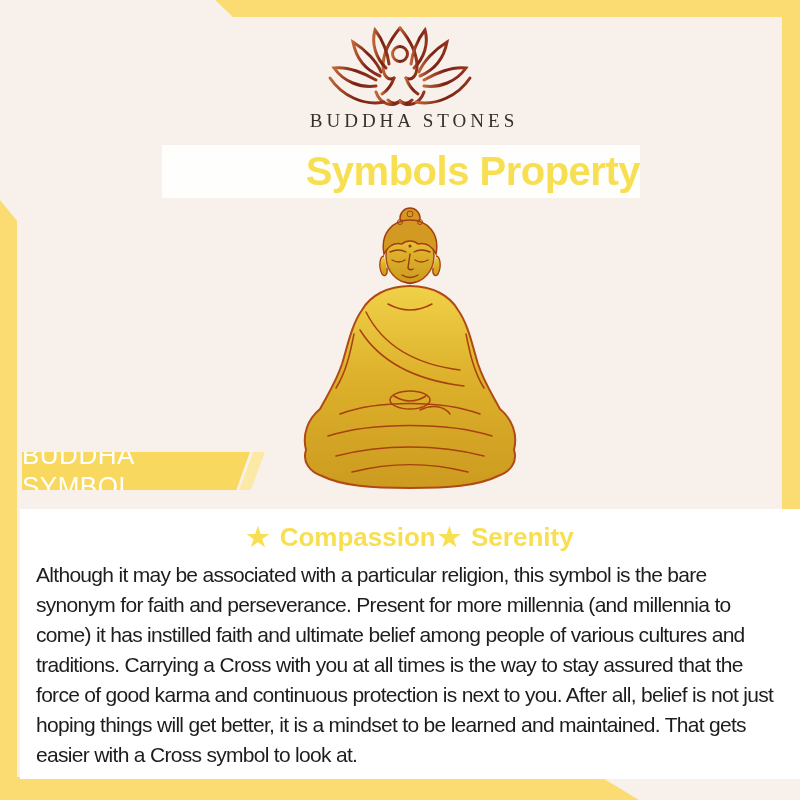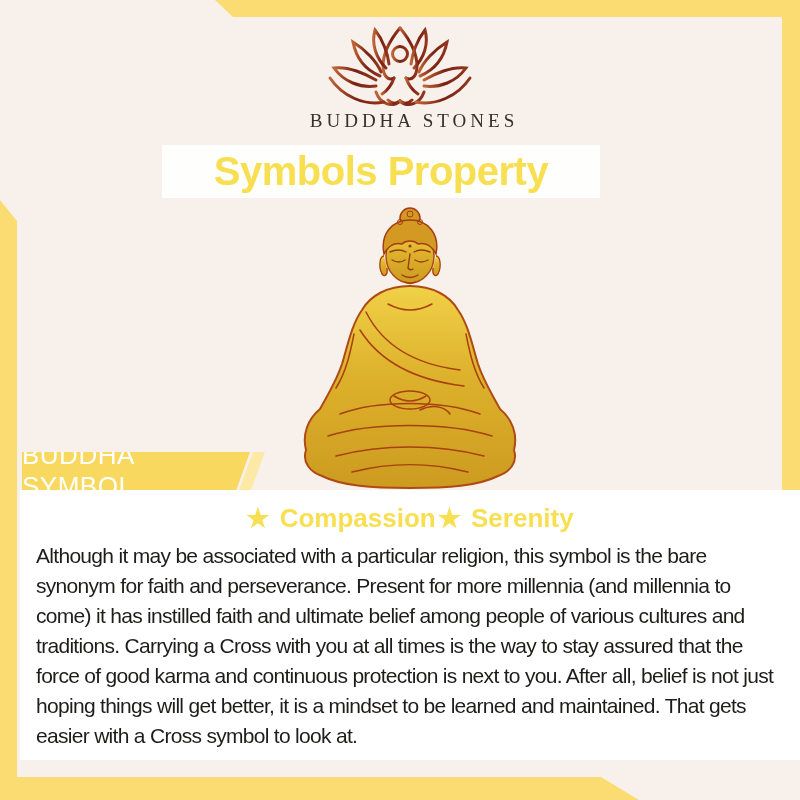--- a/index.html
+++ b/index.html
@@ -13,23 +13,23 @@
 
   .logo-svg { position:absolute; left:318px; top:22px; width:164px; height:86px; }
   .brand {
     position:absolute; left:0; top:110px; width:792px; text-align:center;
     font-family:"Liberation Serif", serif; font-size:19px; letter-spacing:4px;
     color: var(--brand-text, #35302C);
     padding-left: 18px;
   }
 
   .banner {
-    position:absolute; left:162px; top:145px; width:438px; height:53px;
+    position:absolute; left:162px; top:145px; width:478px; height:53px;
     background: var(--panel-white, #FEFEFD);
-    display:flex; align-items:center; justify-content:center;
+    display:flex; align-items:center; justify-content:flex-end;
   }
   .banner span {
     font-size:40px; font-weight:bold; letter-spacing:-0.5px;
     color: var(--heading-yellow, #F8DF52);
   }
 
   .buddha-svg { position:absolute; left:292px; top:204px; width:236px; height:288px; }
 
   .ribbon {
     position:absolute; left:22px; top:452px; width:228px; height:38px;
@@ -40,21 +40,21 @@
   }
   .ribbon span { color:#FFFFFF; font-size:26px; letter-spacing:0.5px; padding-right:10px; }
   .ribbon-wedge {
     position:absolute; left:239px; top:452px; width:26px; height:38px;
     background: var(--ribbon-light, #FCE9A6);
     clip-path: polygon(54% 0, 100% 0, 46% 100%, 0 100%);
     z-index:2;
   }
 
   .panel {
-    position:absolute; left:20px; top:490px; width:780px; height:270px;
+    position:absolute; left:20px; top:509px; width:780px; height:270px;
     background:#FFFFFF;
   }
   .traits {
     margin-top:13px; text-align:center;
     font-size:26px; font-weight:bold; color: var(--heading-yellow, #F8DF52);
   }
   .traits .star { margin-right:10px; }
   .traits .star2 { margin-left:2px; }
   .desc {
     margin:7px 12px 0 16px;

